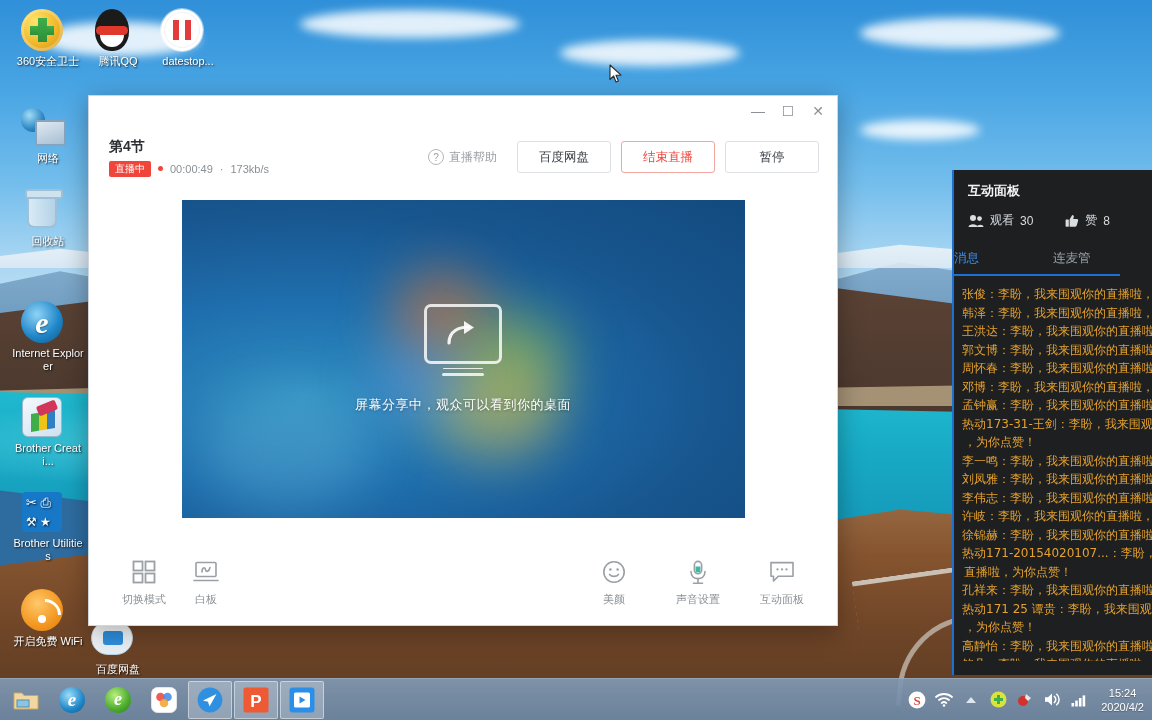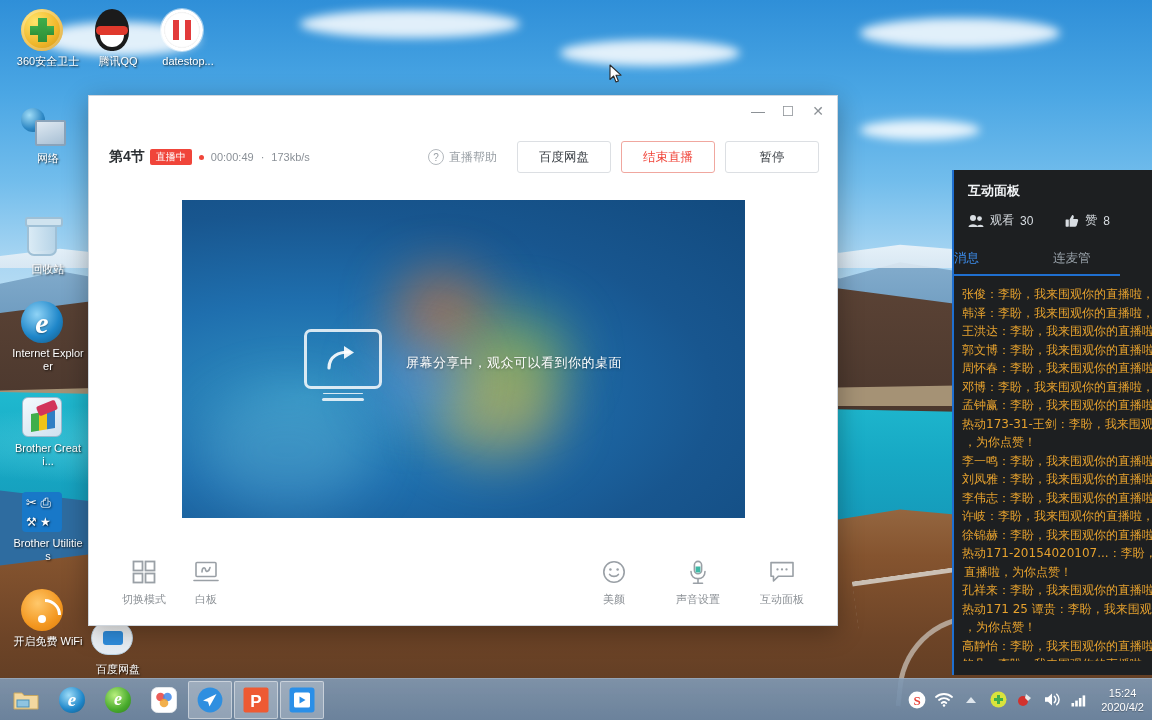--- a/index.html
+++ b/index.html
@@ -143,42 +143,42 @@
     background:#fff; border:1px solid #cfd6dd;
     box-shadow:0 6px 24px rgba(0,0,0,.32);
     display:flex; flex-direction:column;
   }
   .win-titlebar { height:30px; display:flex; justify-content:flex-end; align-items:center;
     padding-right:4px; background:#fff; }
   .wbtn { width:30px; height:26px; display:flex; align-items:center; justify-content:center;
     color:#8c9196; font-size:14px; cursor:pointer; }
 
   .win-header { height:62px; padding:0 18px 0 20px; display:flex; align-items:center; }
-  .hdr-left { display:flex; flex-direction:row; gap:5px; }
+  .hdr-left { display:flex; flex-direction:column; gap:5px; }
   .sess-title { font-size:14px; color:#2b2f33; font-weight:bold; }
   .sess-meta { display:flex; align-items:center; gap:7px; font-size:11px; color:#8a9097; }
   .badge-live { background:#f0453a; color:#fff; font-size:10px; padding:2px 6px; border-radius:2px;
     line-height:1.2; }
   .dot-red { width:5px; height:5px; background:#f0453a; border-radius:50%; display:inline-block; }
   .hdr-right { margin-left:auto; display:flex; align-items:center; gap:10px; }
   .help-link { display:flex; align-items:center; gap:5px; font-size:12px; color:#9aa0a6; cursor:pointer;
     margin-right:10px; }
   .qmark { width:16px; height:16px; border:1px solid #b4b9be; border-radius:50%;
     display:flex; align-items:center; justify-content:center; font-size:10px; color:#9aa0a6; }
   .hbtn { min-width:94px; height:32px; padding:0 14px; border:1px solid #dcdfe3; background:#fff;
     border-radius:3px; font-size:12.5px; color:#3a3f45; cursor:pointer;
     display:flex; align-items:center; justify-content:center;
     font-family:"Liberation Sans",sans-serif; }
   .hbtn.danger { border-color:#f0a79f; color:#f0453a; }
 
   .win-stage { flex:1; display:flex; align-items:flex-start; justify-content:center; padding:12px 0 0; }
   .share-card { width:563px; height:318px; position:relative; overflow:hidden;
     background:radial-gradient(ellipse at 22% 62%,#2f8ec0 0%,#1f6fae 34%,#18568f 66%,#124a7e 100%); }
   .blob { position:absolute; border-radius:50%; filter:blur(26px); }
-  .share-inner { position:absolute; inset:0; display:flex; flex-direction:row;
+  .share-inner { position:absolute; inset:0; display:flex; flex-direction:column;
     align-items:center; justify-content:center; gap:24px; }
   .monitor { width:78px; height:60px; border:3px solid rgba(255,255,255,.82); border-radius:7px;
     position:relative; }
   .monitor::after { content:""; position:absolute; left:50%; bottom:-15px; transform:translateX(-50%);
     width:42px; height:3px; background:rgba(255,255,255,.82); border-radius:2px;
     box-shadow:0 -6px 0 -1px rgba(255,255,255,.82); }
   .monitor .arrow { position:absolute; left:50%; top:50%; transform:translate(-50%,-50%); }
   .share-text { color:#fff; font-size:13px; letter-spacing:.5px;
     text-shadow:0 1px 3px rgba(0,0,0,.35); margin-top:8px; }
 
@@ -263,21 +263,21 @@
       <div class="ic-ds"></div>
     </div>
   <span class="lbl">datestop...</span>
 </div>
 <div class="dicon" style="left:0px;top:105px;">
   <div class="glyph">
       <div class="ic-net"></div>
     </div>
   <span class="lbl">网络</span>
 </div>
-<div class="dicon" style="left:0px;top:216px;">
+<div class="dicon" style="left:0px;top:188px;">
   <div class="glyph">
       <div class="ic-bin"></div>
     </div>
   <span class="lbl">回收站</span>
 </div>
 <div class="dicon" style="left:0px;top:300px;">
   <div class="glyph">
       <div class="ic-ie"></div>
     </div>
   <span class="lbl">Internet Explorer</span>

